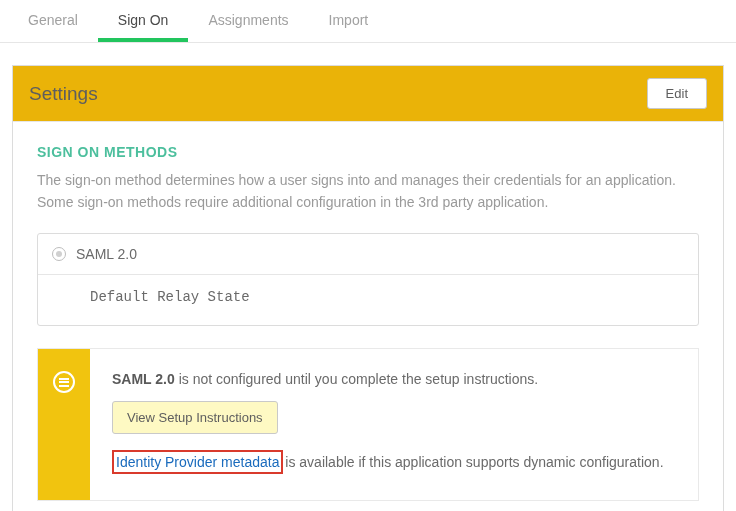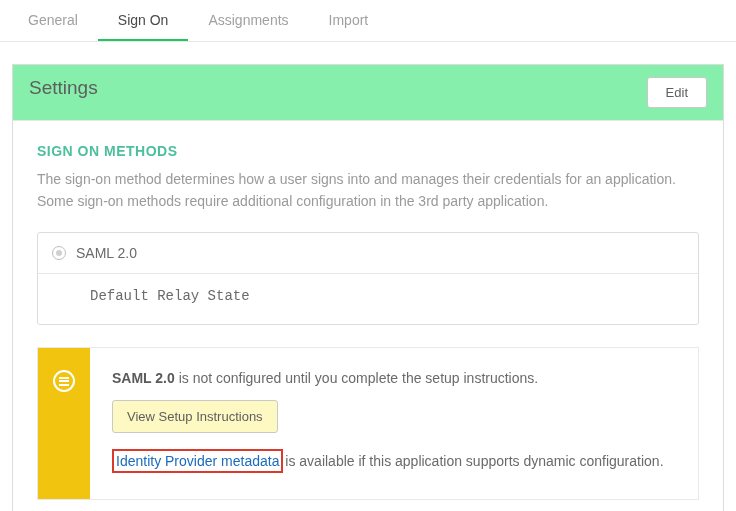--- a/index.html
+++ b/index.html
@@ -17,32 +17,32 @@
     padding: 0 8px;
   }
   .tab {
     padding: 12px 20px 10px 20px;
     color: #a1a1a1;
     cursor: pointer;
     border-bottom: 3px solid transparent;
   }
   .tab.active {
     color: #4a4a4a;
-    border-bottom: 2px solid #22c55e;
+    border-bottom: 4px solid #22c55e;
   }
   .panel {
     margin: 22px 12px 0 12px;
     border: 1px solid #dcdcdc;
   }
   .panel-header {
-    background: #86efac;
+    background: #eab308;
     border-bottom: 1px solid #e6e6e6;
     display: flex;
     justify-content: space-between;
-    align-items: flex-start;
+    align-items: center;
     padding: 12px 16px;
   }
   .panel-title {
     font-size: 19px;
     color: #5e5e5e;
     font-weight: 400;
   }
   .edit-btn {
     background: #fff;
     border: 1px solid #c9c9c9;

